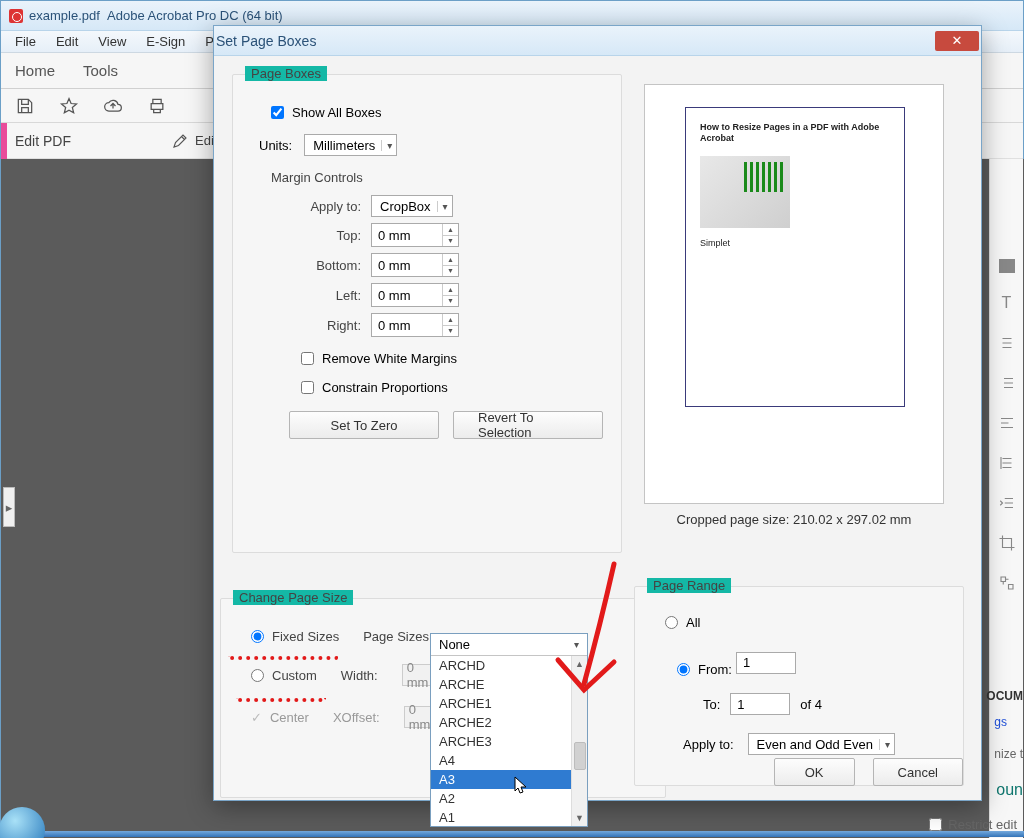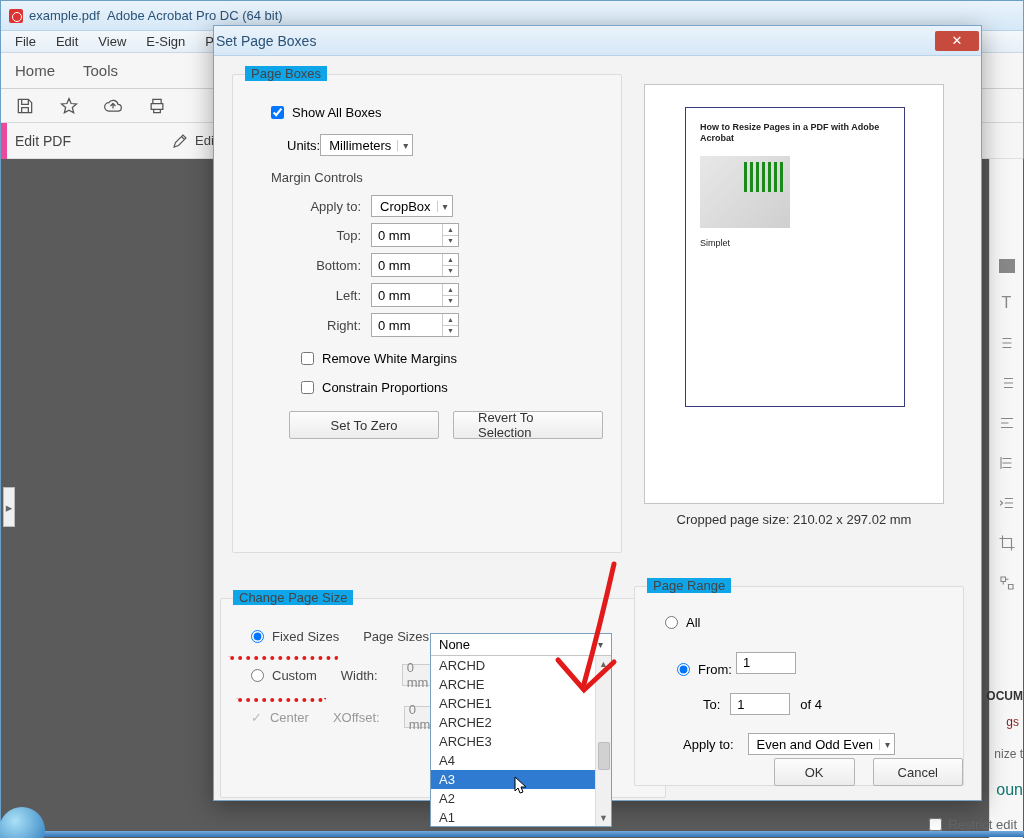--- a/index.html
+++ b/index.html
@@ -30,42 +30,42 @@
 
 .docgray{position:absolute;left:0;top:158px;width:1024px;height:680px;background:#5b5b5b}
 .docgray .leftexp{position:absolute;left:2px;top:328px;width:12px;height:40px;background:#f0f0f0;border:1px solid #bbb;display:flex;align-items:center;justify-content:center;color:#666}
 
 
 .right-tools{position:absolute;right:0;top:158px;width:34px;height:680px;background:#f7f7f7;border-left:1px solid #ddd;display:flex;flex-direction:column;align-items:center;padding-top:100px;gap:20px}
 .right-tools .ticon{width:20px;height:20px;display:flex;align-items:center;justify-content:center;color:#888;font-size:16px}
 .right-tools svg{width:18px;height:18px;stroke:#888;fill:none;stroke-width:1.5}
 .more-label{position:absolute;right:4px;top:156px;font-size:13px;color:#555}
 .trunc1{position:absolute;right:0;top:688px;font-size:12px;font-weight:bold;color:#333}
-.trunc2{position:absolute;right:4px;top:714px;color:#7f1d1d;font-size:12px}
+.trunc2{position:absolute;right:16px;top:714px;color:#1d4ed8;font-size:12px}
 .trunc3{position:absolute;right:0;top:746px;color:#666;font-size:12px}
 .trunc4{position:absolute;right:0;top:780px;color:#0f766e;font-size:16px}
 .restrict-chk{position:absolute;right:6px;top:816px;display:flex;align-items:center;gap:6px;color:#666;font-size:12px}
 .restrict-chk input{width:13px;height:13px}
 
 
 .dialog{position:absolute;left:212px;top:24px;width:769px;height:776px;background:#f3f3f3;border:1px solid #7aa5c8;box-shadow:0 6px 24px rgba(0,0,0,0.35)}
 .dlg-titlebar{height:30px;background:linear-gradient(#eaf3fb,#d6e8f7);border-bottom:1px solid #b8d4ea;display:flex;align-items:center;padding:0 2px;justify-content:space-between}
 .dlg-title{color:#2b5278;font-size:14px}
 .dlg-close{width:44px;height:20px;background:#c74a3e;color:#fff;display:flex;align-items:center;justify-content:center;border-radius:2px;font-size:13px}
 
 .dlg-body{padding:14px 18px;position:relative;height:calc(100% - 30px)}
 
 .groupbox{border:1px solid #dcdcdc;background:#f6f6f6;border-radius:2px;position:relative;padding:14px 18px 18px}
-.group-title{position:absolute;left:12px;top:-9px;background:#0ea5e9;padding:0 6px;color:#444;font-size:13px}
+.group-title{position:absolute;left:12px;top:-9px;background:#14b8a6;padding:0 6px;color:#444;font-size:13px}
 
 
 .pbgroup{width:390px;height:479px;position:absolute;left:18px;top:18px}
 .chkrow{display:flex;align-items:center;gap:8px;margin:16px 0 14px 20px}
 .chkrow input{width:13px;height:13px}
-.unitsrow{display:flex;align-items:center;margin:0 0 14px 36px}
+.unitsrow{display:flex;align-items:center;gap:12px;margin:0 0 14px 8px}
 .dd{border:1px solid #aaa;background:#fff;height:22px;display:inline-flex;align-items:center;padding:0 4px 0 8px;gap:6px}
 .dd .arrow{border-left:1px solid #ccc;padding-left:5px;color:#555;font-size:10px}
 .subgroup-title{margin:8px 0 10px 20px;color:#444}
 .formrow{display:flex;align-items:center;gap:10px;margin:6px 0 6px 50px}
 .formrow .flabel{width:60px;text-align:right;color:#444}
 .spin{display:inline-flex;border:1px solid #aaa;background:#fff;height:24px}
 .spin input{border:0;width:70px;padding:0 6px;font-size:13px;outline:none}
 .spinbtns{width:16px;border-left:1px solid #ccc;display:flex;flex-direction:column}
 .spinbtns div{flex:1;display:flex;align-items:center;justify-content:center;font-size:7px;color:#555;border-bottom:1px solid #ccc}
 .spinbtns div:last-child{border-bottom:0}
@@ -99,21 +99,21 @@
 
 .prgroup{position:absolute;left:420px;top:530px;width:330px;height:200px}
 .prgroup .radiorow{margin:14px 0 0 12px}
 .prfrom{display:flex;align-items:center;gap:4px;margin:18px 0 0 12px}
 .prfrom input.txt{border:1px solid #aaa;background:#fff;height:22px;width:60px;padding:0 6px}
 .prto{display:flex;align-items:center;gap:10px;margin:16px 0 0 50px}
 .prto input.txt{border:1px solid #aaa;background:#fff;height:22px;width:60px;padding:0 6px}
 .prapply{display:flex;align-items:center;gap:14px;margin:18px 0 0 30px}
 
 
-.ddopen{position:absolute;left:216px;top:577px;width:182px;background:#fff;border:1px solid #7a9fbf}
+.ddopen{position:absolute;left:216px;top:577px;width:158px;background:#fff;border:1px solid #7a9fbf}
 .ddopen .sel{height:22px;display:flex;align-items:center;padding:0 8px;justify-content:space-between;border-bottom:1px solid #c5c5c5}
 .ddopen .sel .arrow{font-size:10px;color:#555}
 .ddlist{max-height:170px;overflow:hidden;position:relative}
 .ddlist .opt{height:19px;display:flex;align-items:center;padding:0 8px;color:#333;font-size:13px}
 .ddlist .opt.hl{background:#2f7bd1;color:#fff}
 .ddscroll{position:absolute;right:0;top:0;width:16px;height:100%;background:#f0f0f0;border-left:1px solid #ddd;display:flex;flex-direction:column;align-items:center}
 .ddscroll .sarrow{height:16px;width:100%;display:flex;align-items:center;justify-content:center;font-size:9px;color:#666}
 .ddscroll .thumb{width:12px;height:28px;background:#d1d1d1;border:1px solid #bcbcbc;border-radius:2px;margin-top:70px}
 
 .cursor{position:absolute;left:300px;top:720px;width:14px;height:18px;pointer-events:none}

